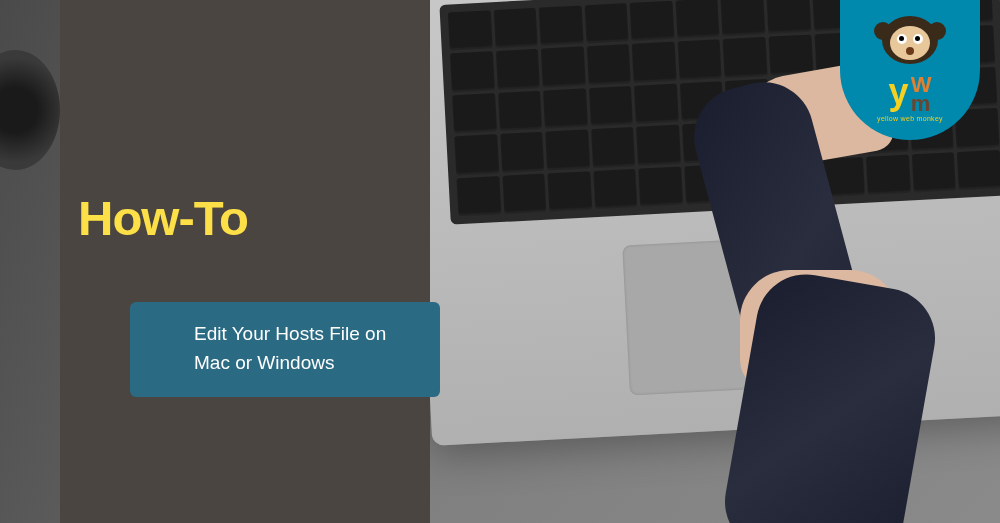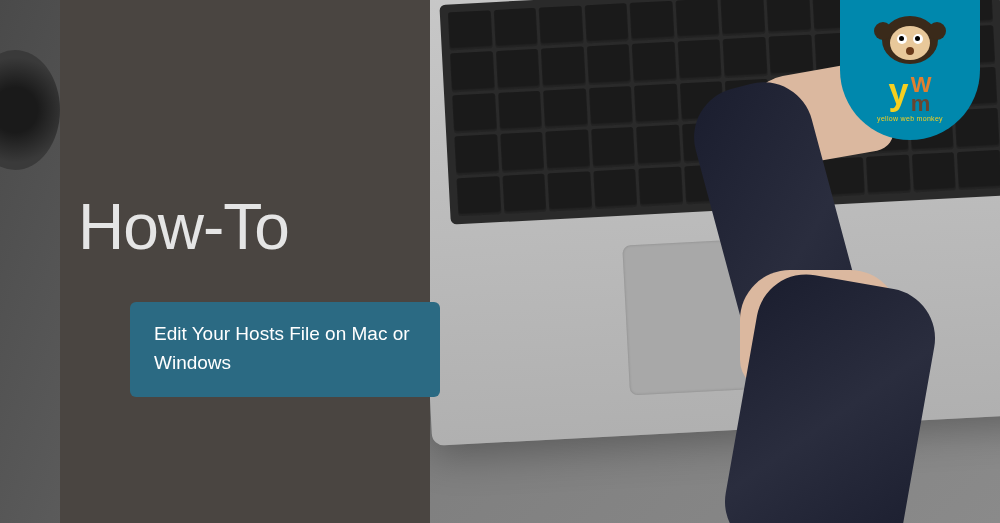--- a/index.html
+++ b/index.html
@@ -114,40 +114,41 @@
       width: 370px;
       height: 523px;
       background: #4a4541;
       z-index: 10;
     }
     .heading {
       position: absolute;
       left: 78px;
       top: 190px;
       z-index: 20;
-      color: #e5e5e5;
-      font-size: 64px;
-      font-weight: 400;
+      color: #fde047;
+      font-size: 49px;
+      font-weight: 700;
       letter-spacing: -1px;
     }
     .subtitle-box {
       position: absolute;
       left: 130px;
       top: 302px;
       z-index: 20;
       background: #2b6a83;
       padding: 18px 28px 20px 24px;
       border-radius: 6px;
       max-width: 310px;
     }
     .subtitle-text {
       color: #ffffff;
       font-size: 19px;
       line-height: 1.5;
       font-weight: 400;
+      margin-left: 40px;
     }
     .logo-badge {
       position: absolute;
       right: 20px;
       top: -20px;
       width: 140px;
       height: 160px;
       background: #0088ad;
       border-radius: 0 0 70px 70px;
       z-index: 30;

